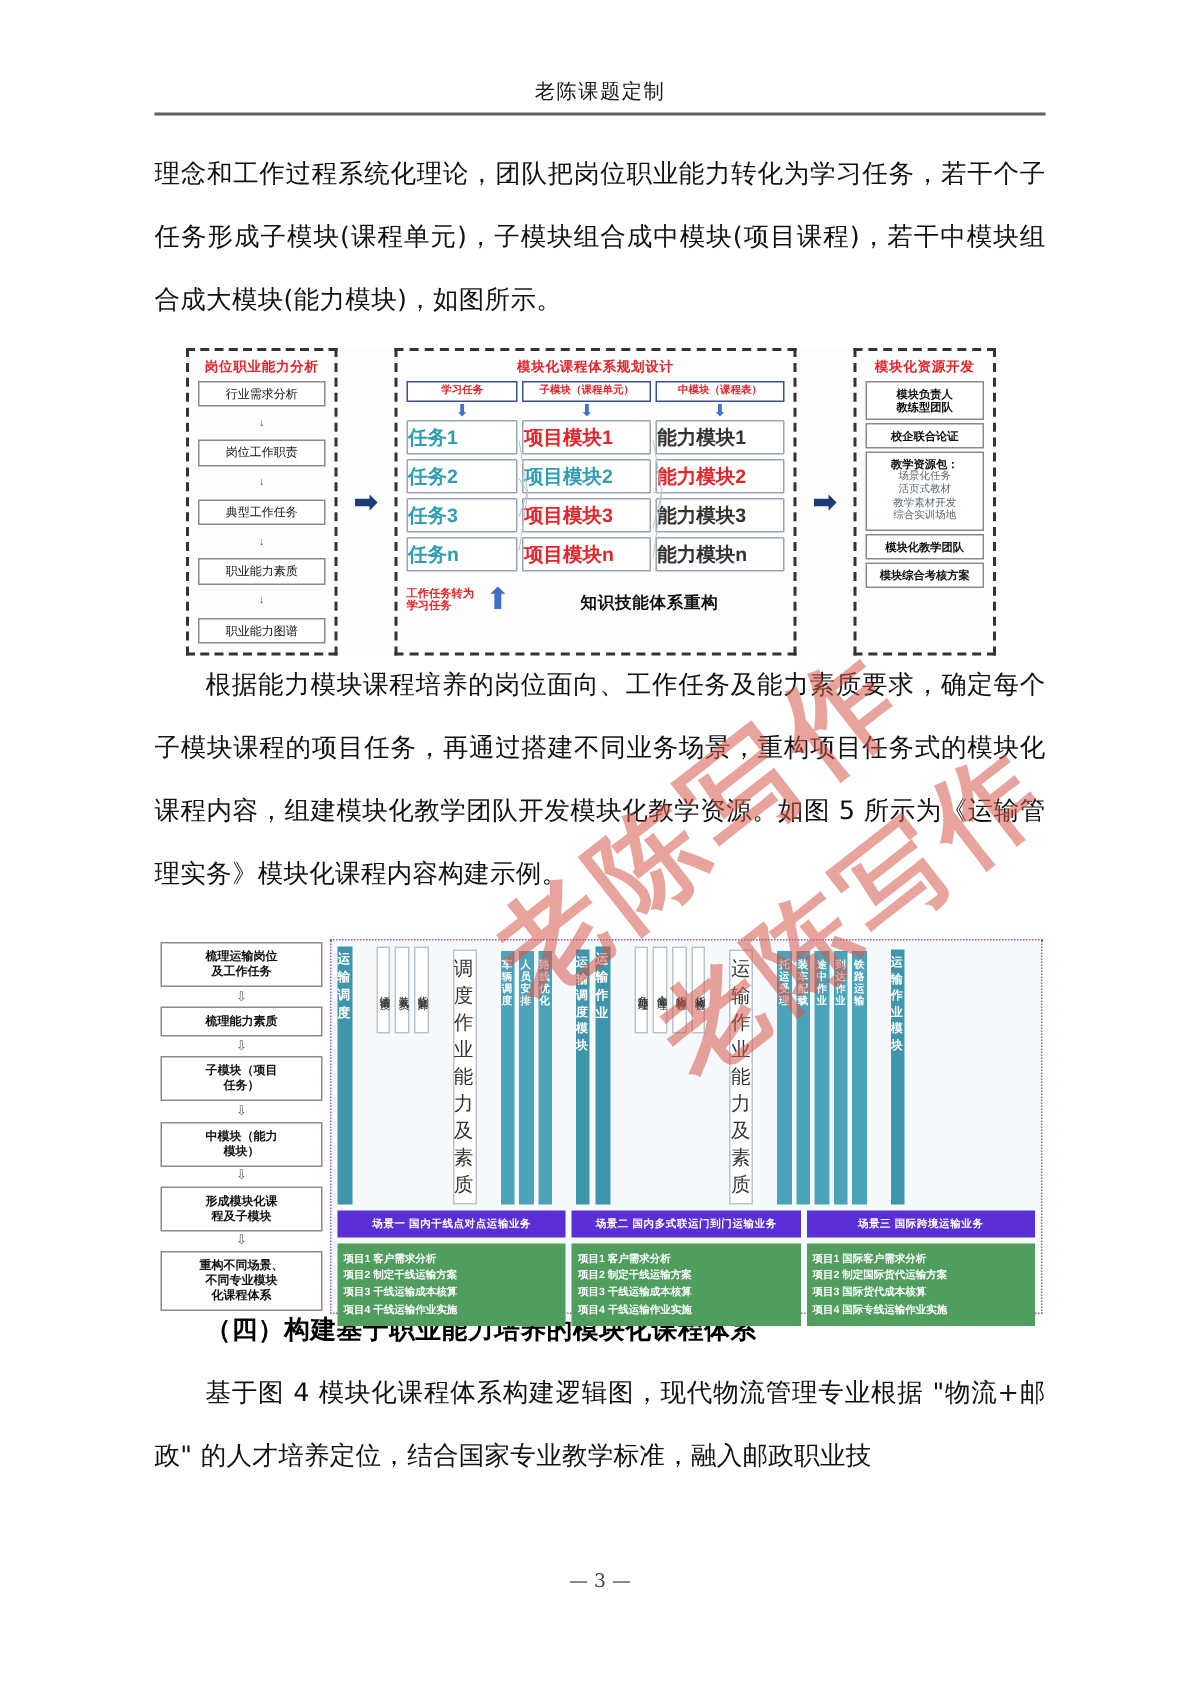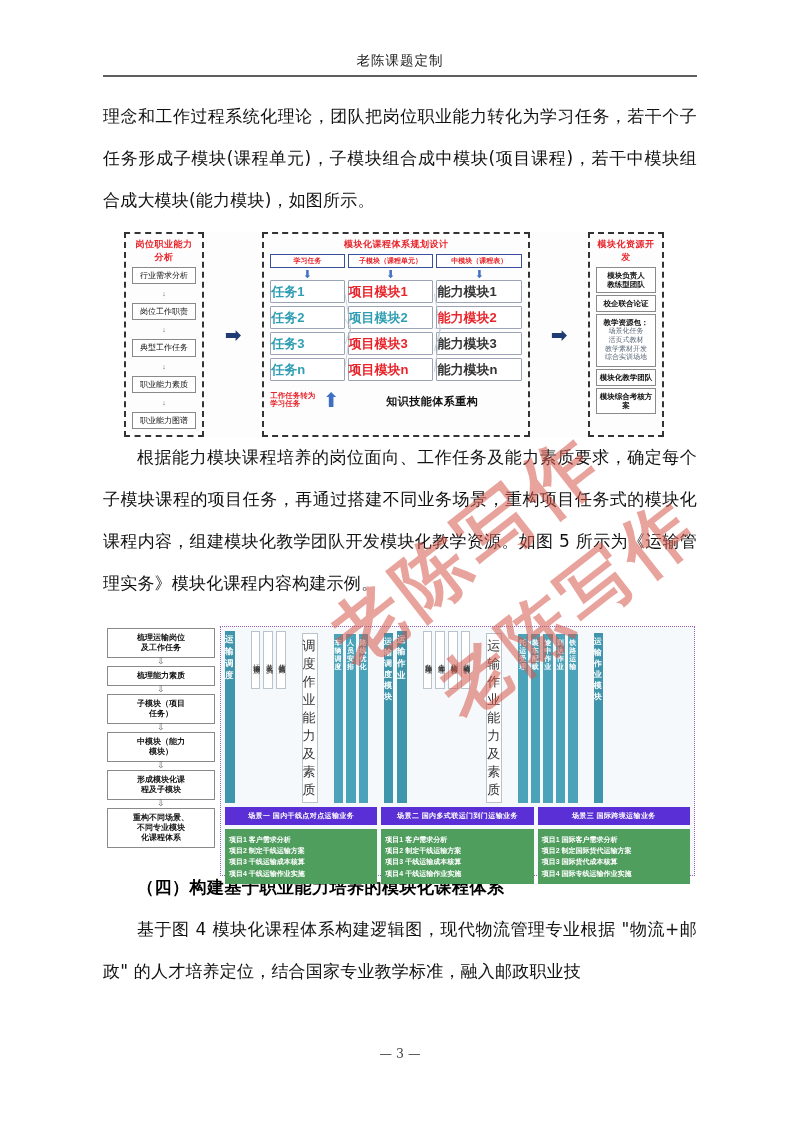--- a/index.html
+++ b/index.html
@@ -96,21 +96,21 @@
   .wm-a { left: 10px; top: 180px; }
   .wm-b { left: 120px; top: 235px; font-size: 70px; }
 
   
   .fig4 {
     position: absolute;
     left: 124px; top: 232px;
     width: 540px; height: 205px;
     background: #fdfdfd;
     display: flex;
-    gap: 22px;
+    gap: 12px;
     z-index: 5;
   }
   .f4panel {
     border: 2px dashed #333;
     padding: 4px 6px 5px 6px;
     display: flex;
     flex-direction: column;
   }
   .f4-left  { width: 132px; }
   .f4-mid   { width: 268px; }
@@ -259,21 +259,21 @@
     left: 107px; top: 626px;
     width: 588px; height: 250px;
     display: flex;
     gap: 5px;
     z-index: 5;
   }
   .f5-left {
     width: 108px;
     display: flex;
     flex-direction: column;
-    justify-content: flex-start;
+    justify-content: space-between;
     padding: 2px 0;
   }
   .f5lbox {
     border: 1px solid #8a8a8a;
     background: #fff;
     text-align: center;
     font-size: 8px;
     font-weight: bold;
     color: #111;
     padding: 4px 2px;

